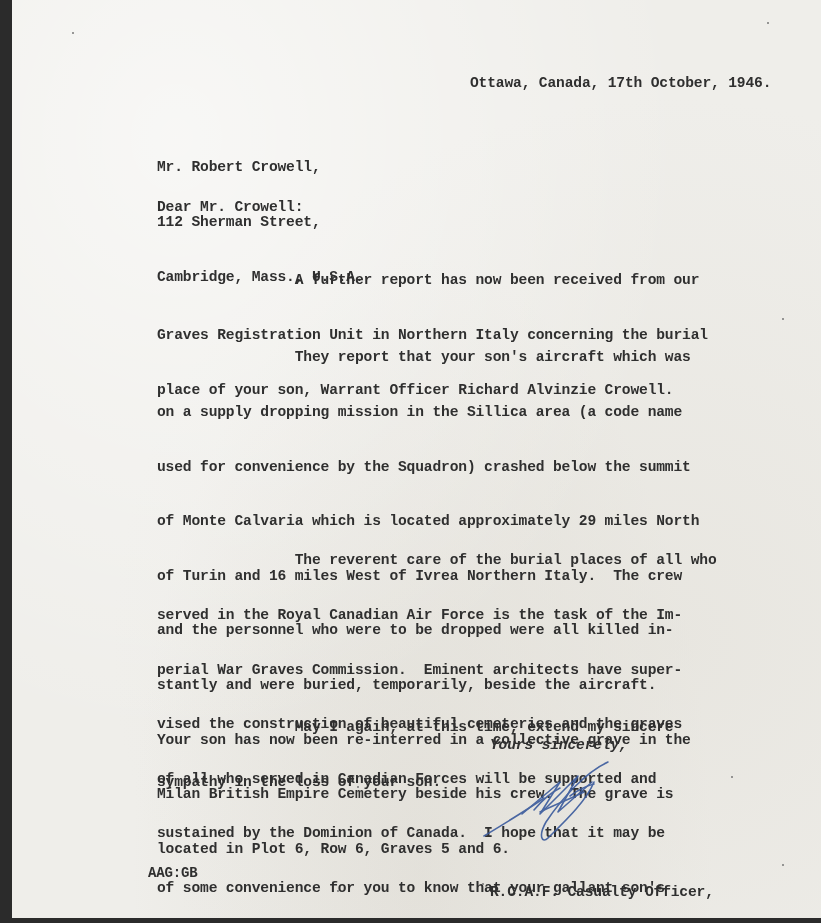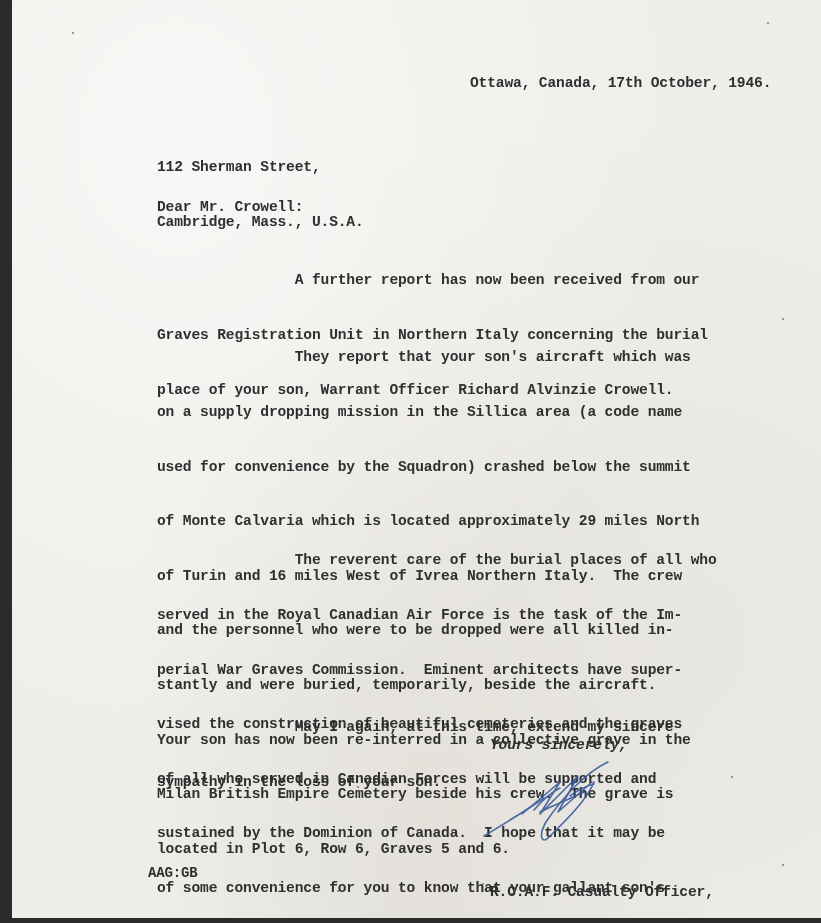--- a/index.html
+++ b/index.html
@@ -65,20 +65,21 @@
     }
   </style>
 </head>
 <body>
 
 <div class="page">
 
   <div class="tw date-line">Ottawa, Canada, 17th October, 1946.</div>
 
   <div class="tw address">
+    <span class="line">Mr. Robert Crowell,</span>
     <span class="line">112 Sherman Street,</span>
     <span class="line">Cambridge, Mass., U.S.A.</span>
   </div>
 
   <div class="tw salutation">Dear Mr. Crowell:</div>
 
   <div class="tw p1">
     <span class="line">                A further report has now been received from our</span>
     <span class="line">Graves Registration Unit in Northern Italy concerning the burial</span>
     <span class="line">place of your son, Warrant Officer Richard Alvinzie Crowell.</span>

